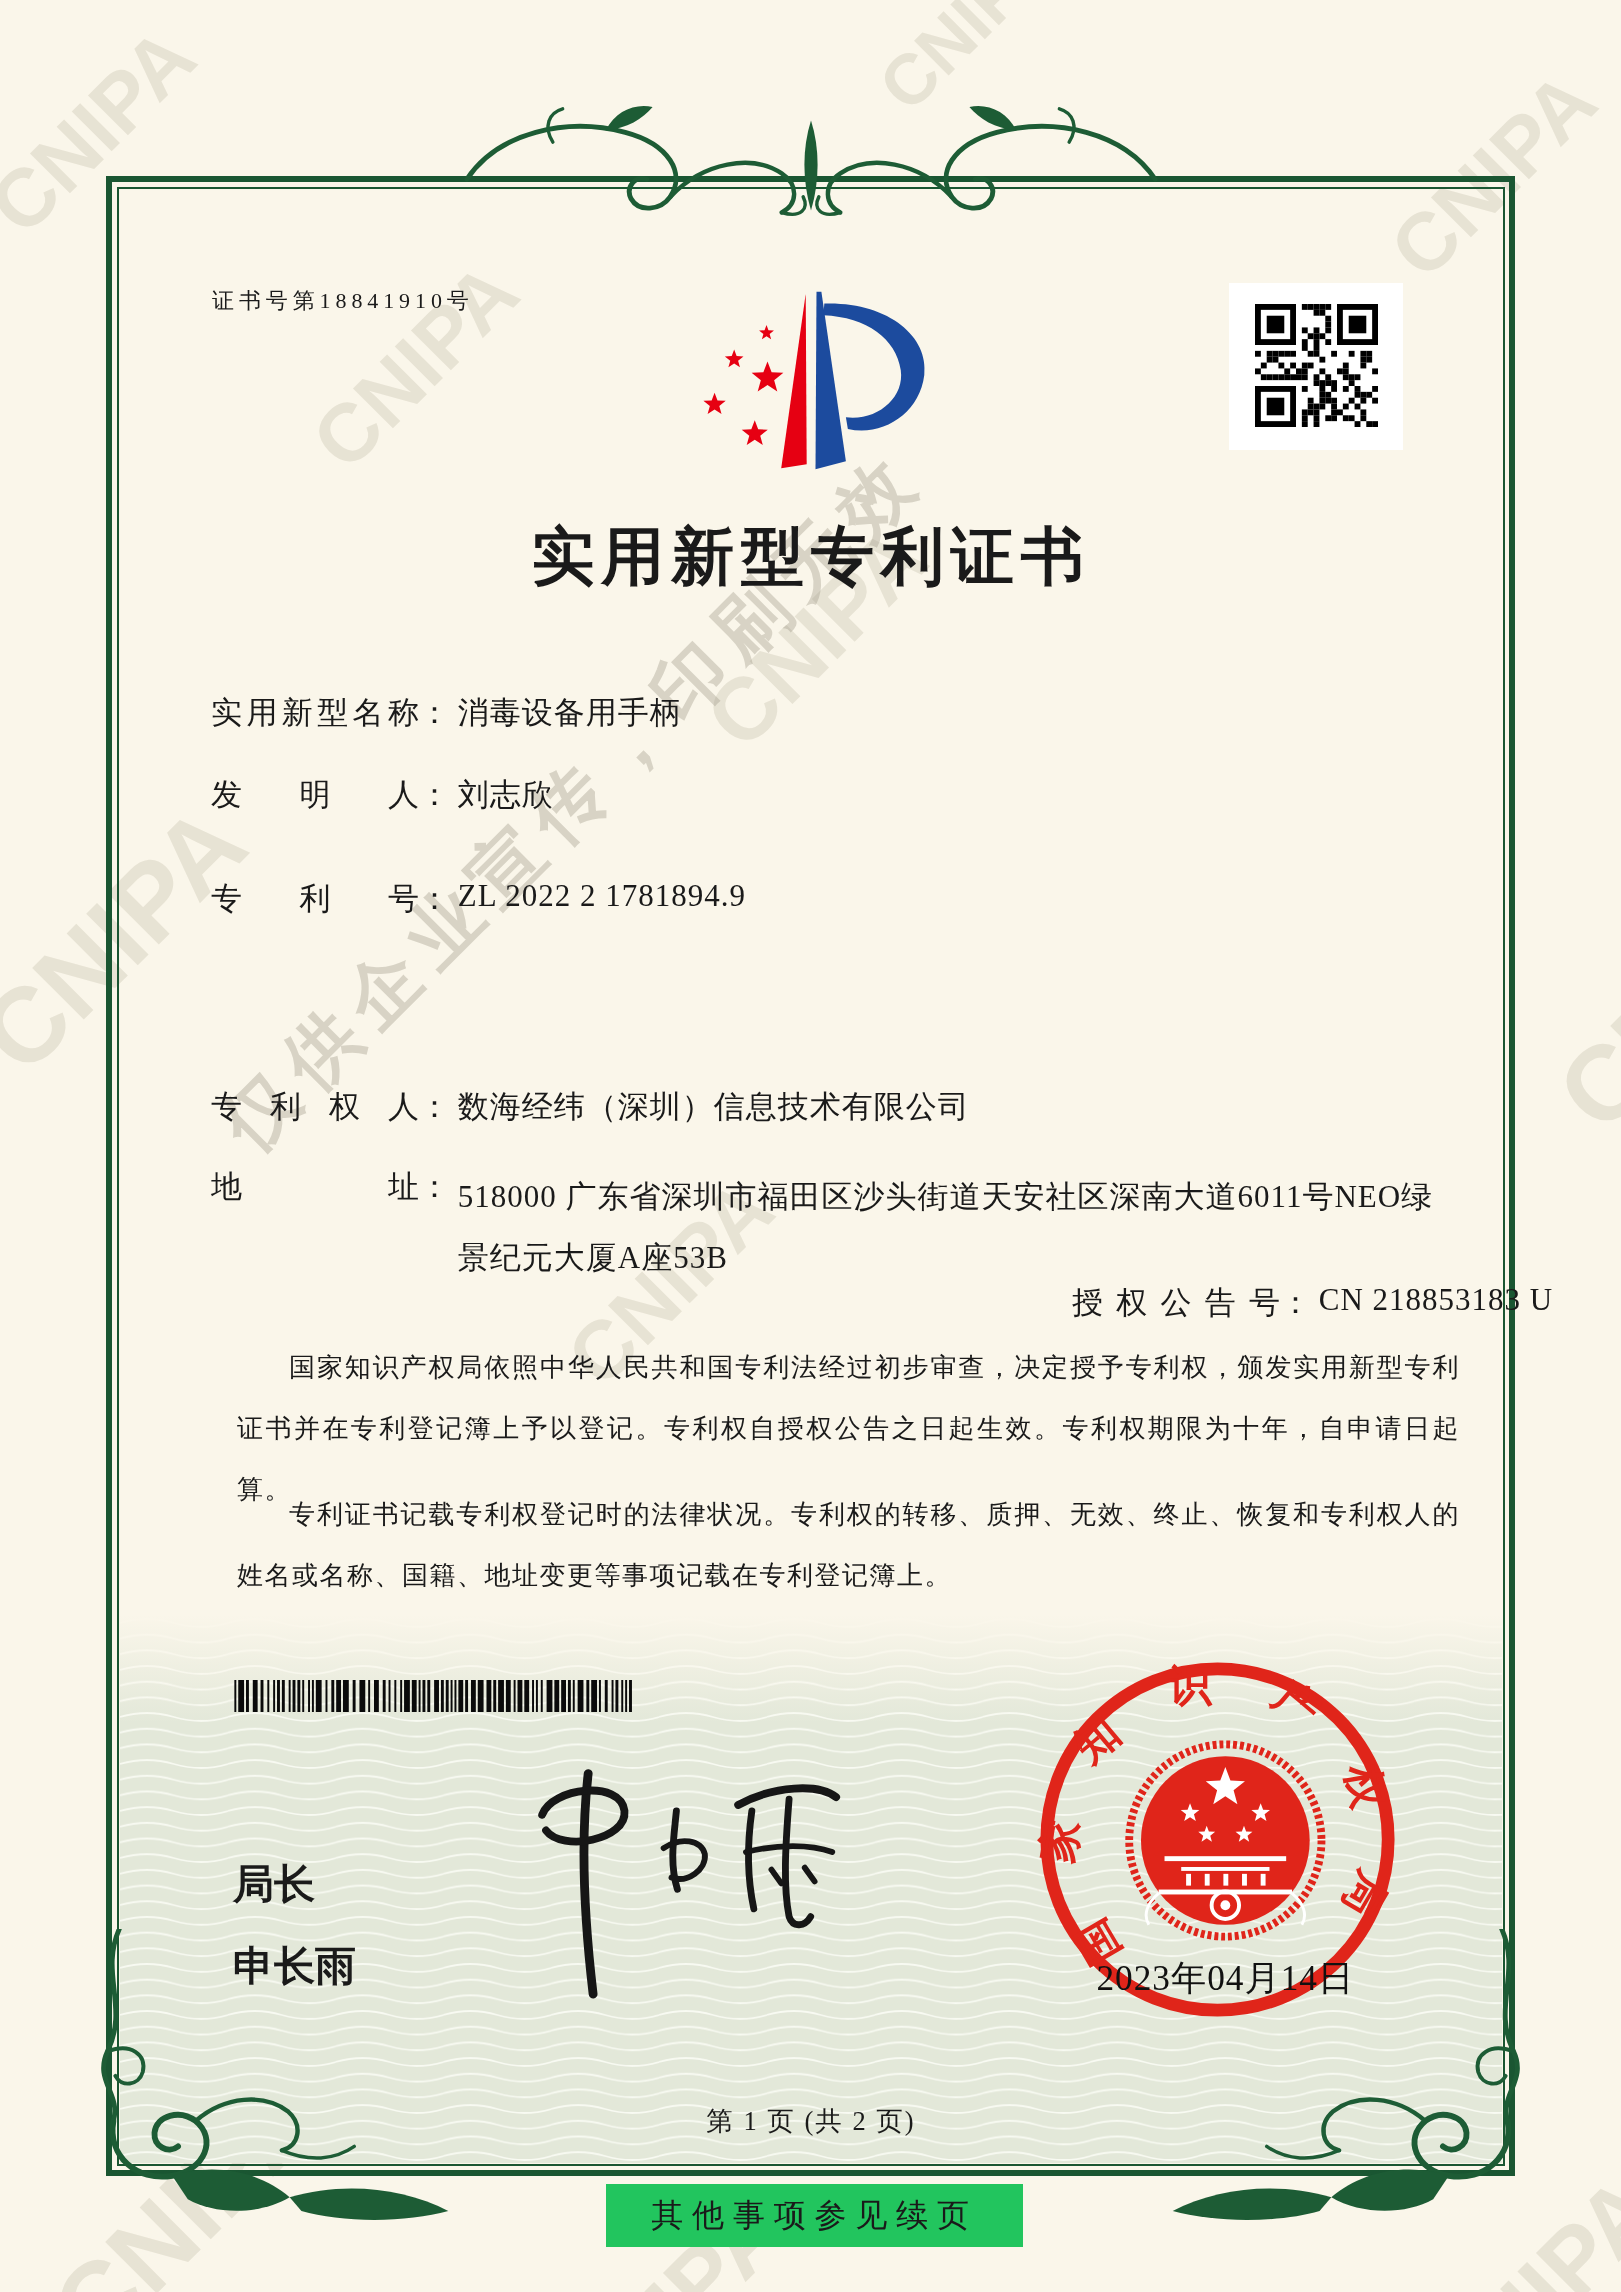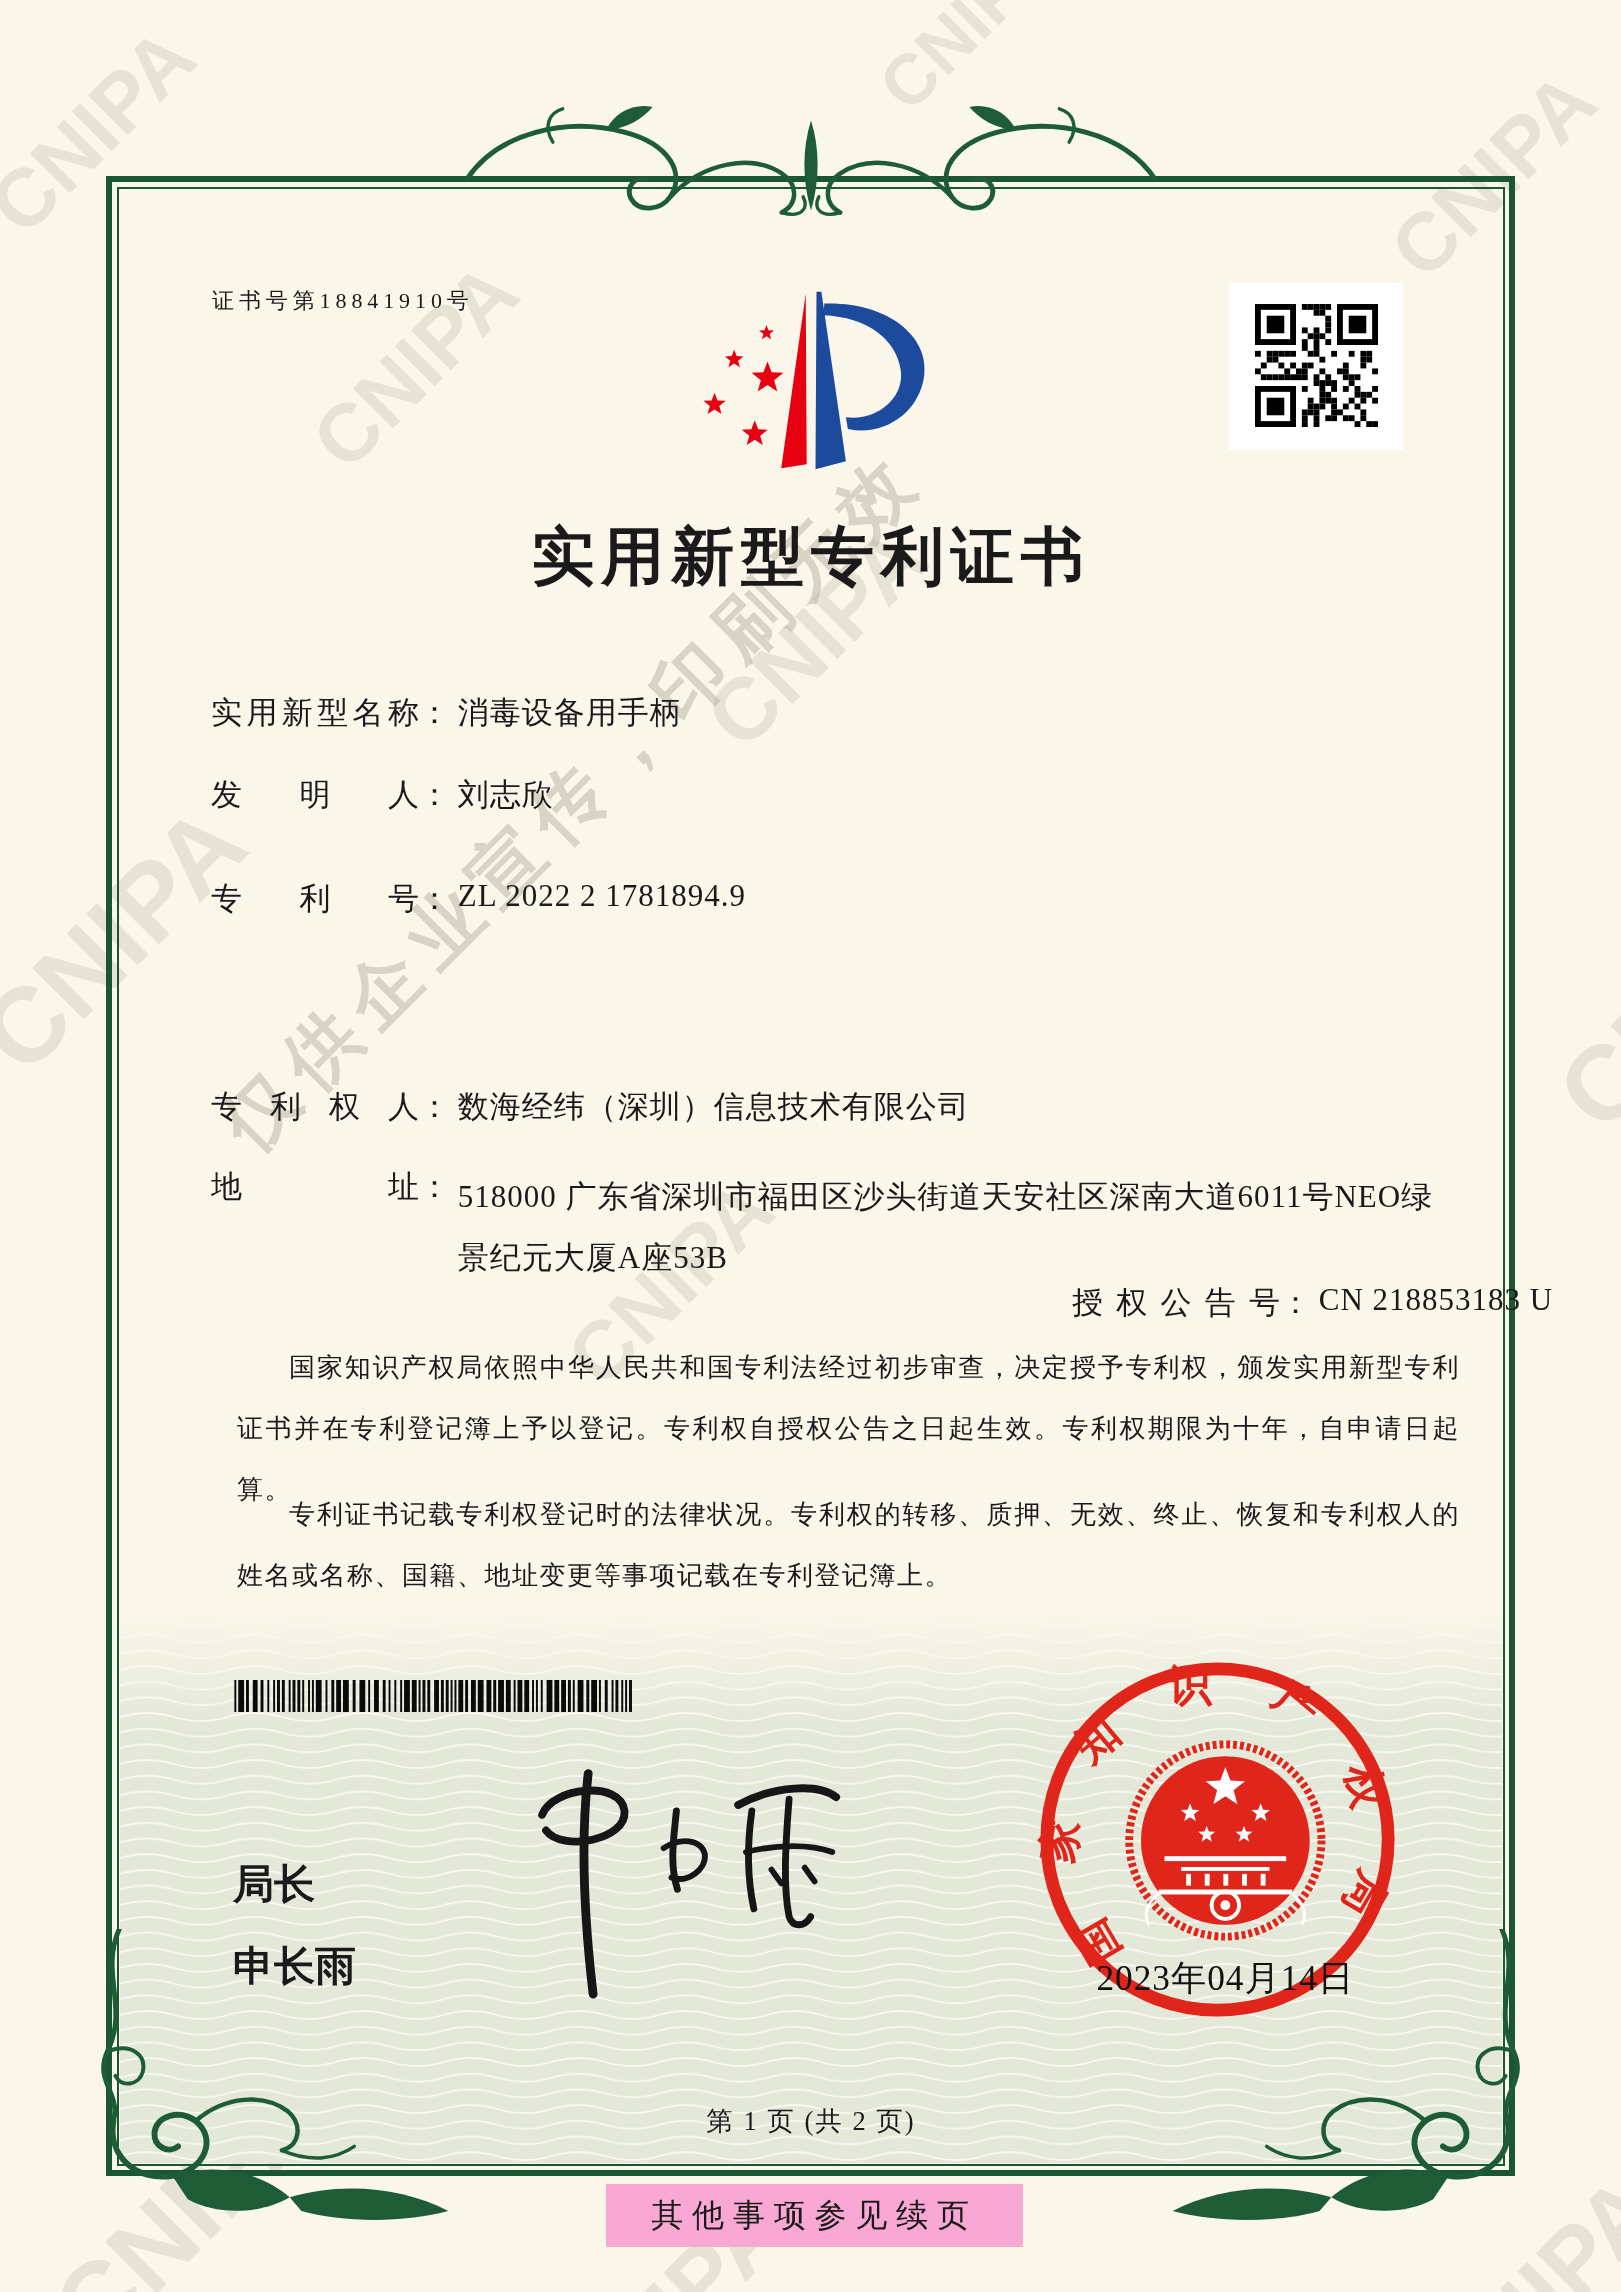--- a/index.html
+++ b/index.html
@@ -52,21 +52,21 @@
   
   .barcode{position:absolute;left:232px;top:1680px;z-index:4;}
   .sig-title{position:absolute;left:233px;top:1847px;font-size:41px;font-weight:bold;
       font-family:"Liberation Sans","DejaVu Sans",sans-serif;z-index:4;margin-top:10px;}
   .sig-name{position:absolute;left:233px;top:1939px;font-size:41px;font-weight:bold;
       font-family:"Liberation Sans","DejaVu Sans",sans-serif;z-index:4;}
   .signature{position:absolute;left:495px;top:1754px;z-index:4;}
   .seal{position:absolute;left:1037px;top:1660px;z-index:5;}
   .page-num{position:absolute;left:811px;top:2103px;transform:translateX(-50%);
       font-size:26.5px;letter-spacing:2px;z-index:4;}
-  .cont-box{position:absolute;left:606px;top:2184px;width:417px;height:63px;background:#f9a8d4;
+  .cont-box{position:absolute;left:606px;top:2184px;width:417px;height:63px;background:#22c55e;
       display:flex;align-items:center;justify-content:center;z-index:4;}
   .cont-box span{font-size:32px;letter-spacing:8.8px;}
   .ornament{position:absolute;z-index:6;pointer-events:none;}
 </style>
 </head>
 <body>
 
 <div class="page">
 
   <span class="wm" style="left:-29px;top:186px;font-size:82px">CNIPA</span>

